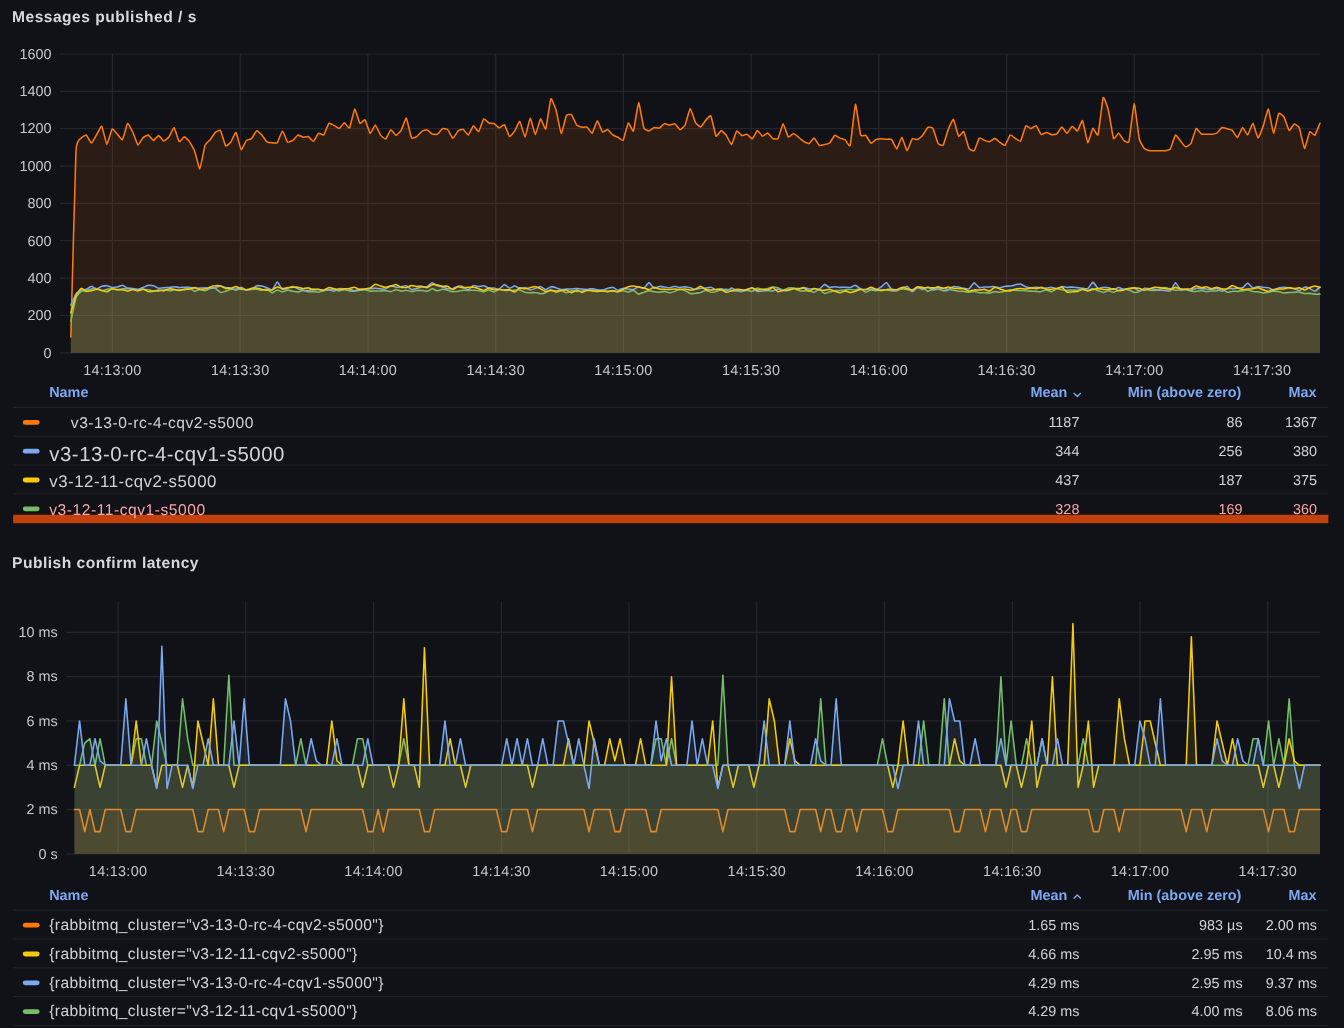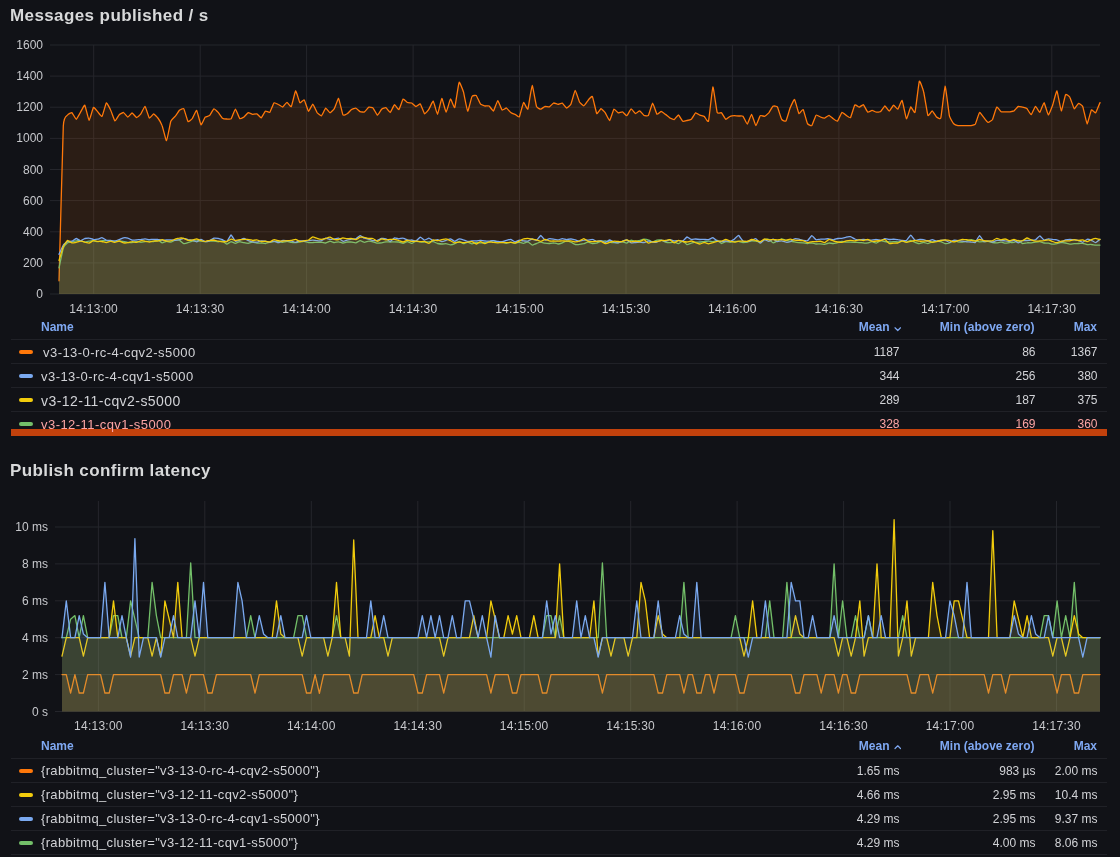--- a/index.html
+++ b/index.html
@@ -1,15 +1,15 @@
 <!DOCTYPE html>
 <html><head><meta charset="utf-8"><style>
 html,body{margin:0;padding:0;background:#111217;width:1120px;height:857px;overflow:hidden;
 font-family:"Liberation Sans",sans-serif;-webkit-font-smoothing:antialiased}
-.ttl{position:absolute;font-size:17px;font-weight:700;color:#d8d9da;letter-spacing:0.4px}
+.ttl{position:absolute;font-size:13px;font-weight:700;color:#d8d9da;letter-spacing:0.4px}
 svg text{font-family:"Liberation Sans",sans-serif}
 </style></head><body>
 <div class="ttl" style="left:10px;top:5.5px;">Messages published / s</div>
 <svg width="1120" height="435" style="position:absolute;left:0;top:0">
     <line x1="50.0" y1="45" x2="1100.0" y2="45" stroke="#25262c" stroke-width="1"></line>
     <text x="43" y="49" text-anchor="end" font-size="12" fill="#c7c8cc">1600</text>
     <line x1="50.0" y1="76.1" x2="1100.0" y2="76.1" stroke="#25262c" stroke-width="1"></line>
     <text x="43" y="80.1" text-anchor="end" font-size="12" fill="#c7c8cc">1400</text>
     <line x1="50.0" y1="107.2" x2="1100.0" y2="107.2" stroke="#25262c" stroke-width="1"></line>
     <text x="43" y="111.2" text-anchor="end" font-size="12" fill="#c7c8cc">1200</text>
@@ -101,36 +101,36 @@
     <div style="position:relative;height:23px;border-bottom:1px solid #202127;color:#7FA8F2;font-size:12px;font-weight:700;">
       <span style="position:absolute;left:30px;top:4px;">Name</span>
       <span style="position:absolute;right:205.5px;top:4px;">Mean<svg width="7.5" height="4.7" style="margin-left:4px;position:relative;top:0.5px" viewBox="0 0 9 6">
           <path d="M1 1 L4.5 4.5 L8 1" fill="none" stroke="#7FA8F2" stroke-width="1.5" stroke-linecap="round" stroke-linejoin="round"></path>
         </svg></span>
       <span style="position:absolute;right:72px;top:4px;">Min (above zero)</span>
       <span style="position:absolute;right:9.5px;top:4px;">Max</span>
     </div>
     <div style="position:relative;height:24px;border-bottom:1px solid #202127;color:#d2d3d7;font-size:12px;box-sizing:border-box;">
       <span style="position:absolute;left:8px;top:10px;width:14px;height:4px;border-radius:2px;background:#FF780A"></span>
-      <span style="position:absolute;left:32px;top:4.5px;font-size:13px;letter-spacing:0.45px;">v3-13-0-rc-4-cqv2-s5000</span>
+      <span style="position:absolute;left:48px;top:4.5px;font-size:13px;letter-spacing:0.45px;">v3-13-0-rc-4-cqv2-s5000</span>
       <span style="position:absolute;right:207px;top:5px;">1187</span>
       <span style="position:absolute;right:71px;top:5px;">86</span>
       <span style="position:absolute;right:9px;top:5px;">1367</span>
     </div>
     <div style="position:relative;height:24px;border-bottom:1px solid #202127;color:#d2d3d7;font-size:12px;box-sizing:border-box;">
       <span style="position:absolute;left:8px;top:10px;width:14px;height:4px;border-radius:2px;background:#7AA9F0"></span>
-      <span style="position:absolute;left:30px;top:4.5px;font-size:13px;letter-spacing:0.45px;">v3-13-0-rc-4-cqv1-s5000</span>
+      <span style="position:absolute;left:30px;top:4.5px;font-size:17px;letter-spacing:0.45px;">v3-13-0-rc-4-cqv1-s5000</span>
       <span style="position:absolute;right:207px;top:5px;">344</span>
       <span style="position:absolute;right:71px;top:5px;">256</span>
       <span style="position:absolute;right:9px;top:5px;text-align:right;">380</span>
     </div>
     <div style="position:relative;height:24px;border-bottom:1px solid #202127;color:#d2d3d7;font-size:12px;box-sizing:border-box;">
       <span style="position:absolute;left:8px;top:10px;width:14px;height:4px;border-radius:2px;background:#F2CC0C"></span>
       <span style="position:absolute;left:30px;top:4.5px;font-size:14px;letter-spacing:0.45px;">v3-12-11-cqv2-s5000</span>
-      <span style="position:absolute;right:207px;top:5px;">289</span>
+      <span style="position:absolute;right:207px;top:5px;">437</span>
       <span style="position:absolute;right:71px;top:5px;">187</span>
       <span style="position:absolute;right:9px;top:5px;">375</span>
     </div>
     <div style="position:relative;height:24px;border-bottom:7px solid #c2410c;color:#fca5a5;font-size:12px;box-sizing:border-box;">
       <span style="position:absolute;left:8px;top:10px;width:14px;height:4px;border-radius:2px;background:#73BF69"></span>
       <span style="position:absolute;left:30px;top:4.5px;font-size:13px;letter-spacing:0.45px;">v3-12-11-cqv1-s5000</span>
       <span style="position:absolute;right:207px;top:5px;">328</span>
       <span style="position:absolute;right:71px;top:5px;">169</span>
       <span style="position:absolute;right:9px;top:5px;">360</span>
     </div>

